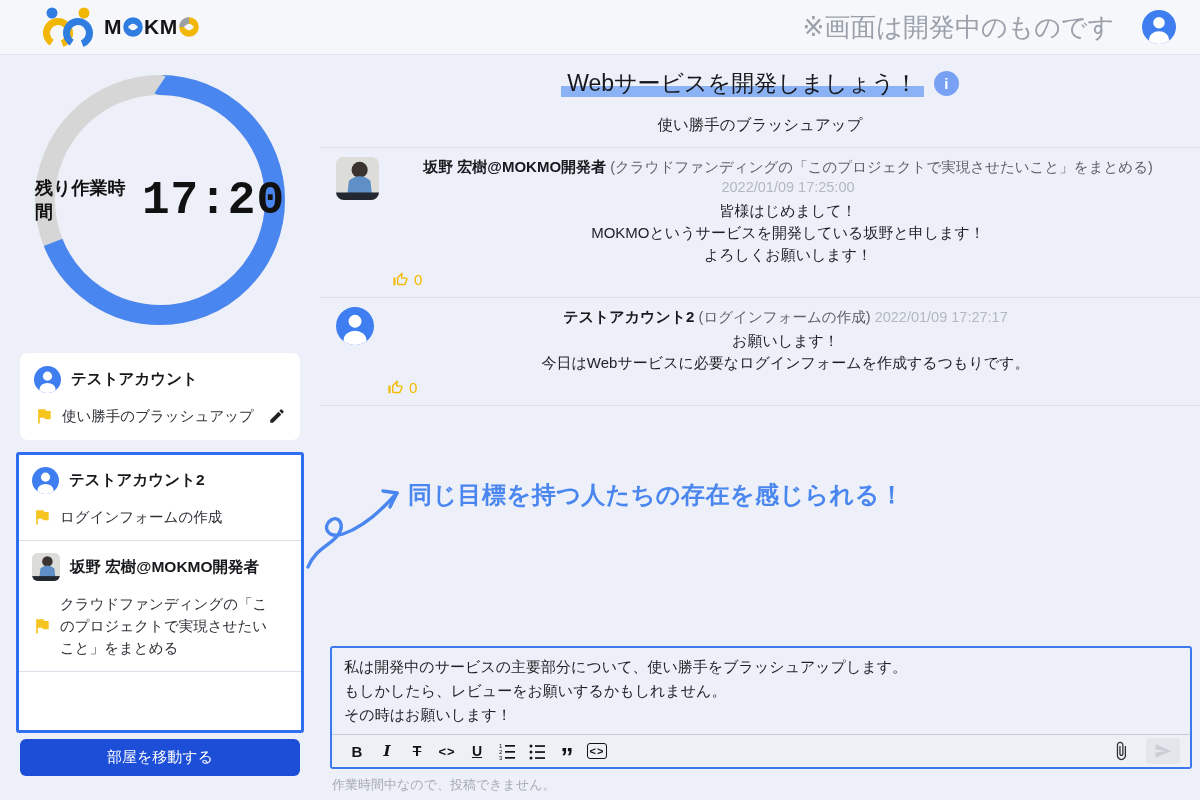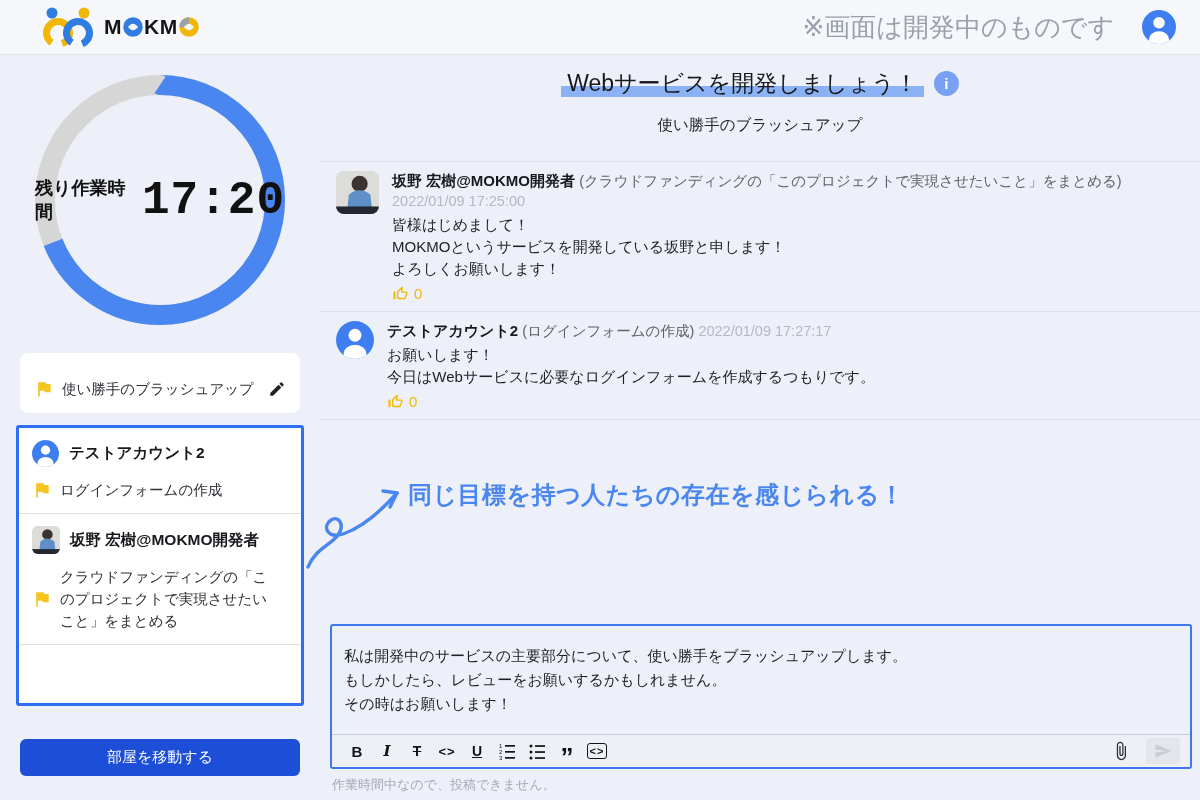--- a/index.html
+++ b/index.html
@@ -47,42 +47,42 @@
   
   main { flex:1; position:relative; }
   .title-row { display:flex; justify-content:center; align-items:center; gap:10px; margin-top:13px; }
   .room-title { font-size:23px; font-weight:500; color:#17191d; padding:0 6px;
     background:linear-gradient(transparent 58%, #8ab2f4 58%, #8ab2f4 95%, transparent 95%); }
   .info-icon { width:25px; height:25px; border-radius:50%; background:#79a1f3; color:#fff;
                display:flex; align-items:center; justify-content:center;
                font-size:15px; font-weight:700; cursor:pointer; flex:none; }
   .no-earlier { text-align:center; margin-top:16px; font-size:15.5px; font-weight:500; color:#25272b; }
 
-  .posts { margin-top:25px; }
+  .posts { margin-top:11px;text-align:center; }
   .post { border-top:1px solid #dde1ea; padding:9px 16px; display:flex; gap:13px; }
   .post:last-child { border-bottom:1px solid #dde1ea; }
   .av-photo { width:43px; height:43px; border-radius:8px; overflow:hidden; flex:none; background:#d9d9d6; }
   .av-md { width:38px; height:38px; border-radius:50%; background:#3f7ef0; overflow:hidden; flex:none; }
   .post-main { flex:1; min-width:0; }
   .post-head { font-size:15px; line-height:20px; }
   .p-name { font-weight:700; color:#17191c; }
   .p-goal { color:#5f6368; font-size:14.5px; }
   .p-time { color:#b4b8c1; font-size:14.5px; }
   .post-body { margin-top:3px; font-size:15px; line-height:22px; color:#1d1f23; white-space:pre-line; }
   .like-row { margin-top:5px; display:flex; align-items:center; gap:5px; cursor:pointer; width:max-content; }
   .like-count { color:#f2ba00; font-size:15px; }
 
   .annotation { position:absolute; left:88px; top:424px; font-size:24px; font-weight:700;
                 color:#4a86f0; letter-spacing:.5px; }
   .arrow-svg { position:absolute; left:-25px; top:428px; overflow:visible; pointer-events:none; }
 
   
   .composer-wrap { position:absolute; left:10px; right:8px; bottom:6px; }
   .composer-box { border:2px solid #3b79ec; border-radius:3px; }
-  .composer-text { padding:18px 12px; min-height:84px; font-size:15px; line-height:24px;
+  .composer-text { padding:7px 12px; min-height:84px; font-size:15px; line-height:24px;
                    color:#1e2023; white-space:pre-line; outline:none; }
   .toolbar { border-top:1px solid #c8ccd5; background:#eef0f6; height:33px;
              display:flex; align-items:center; padding:0 10px; }
   .tb { width:30px; height:26px; background:none; border:none; display:flex; align-items:center;
         justify-content:center; cursor:pointer; font-family:inherit; color:#101215; }
   .g-b { font-size:15px; font-weight:800; }
   .g-i { font-family:"DejaVu Serif","Liberation Serif",serif; font-style:italic; font-size:15px; font-weight:700; }
   .g-s { font-size:14px; font-weight:700; text-decoration:line-through; }
   .g-c { font-size:13px; font-weight:700; letter-spacing:1px; }
   .g-u { font-size:14px; font-weight:700; text-decoration:underline; }
@@ -136,20 +136,29 @@
         <circle cx="125" cy="125" r="115" fill="none" stroke="#d6d6d6" stroke-width="20"></circle>
         <circle cx="125" cy="125" r="115" fill="none" stroke="#4a86f0" stroke-width="20" pathLength="100" transform="rotate(-90 125 125)" stroke-dasharray="69 31"></circle>
       </svg>
       <div class="timer-txt">
         <div class="timer-label">残り作業時間</div>
         <div class="timer-time">17:20</div>
       </div>
     </div>
 
     <section class="card">
+      <div class="m-row">
+        <div class="av-sm">
+          <svg width="27" height="27" viewBox="0 0 40 40">
+            <circle cx="20" cy="15" r="6.8" fill="#fff"></circle>
+              <ellipse cx="20" cy="35" rx="12" ry="10" fill="#fff"></ellipse>
+          </svg>
+        </div>
+        <span class="m-name">テストアカウント</span>
+      </div>
       <div class="goal-row">
         <svg width="20" height="20" viewBox="0 0 24 24">
           <path d="M14.4 6L14 4H5v17h2v-7h5.6l.4 2h7V6z" fill="#f6c41f"></path>
         </svg>
         <span class="goal-txt">使い勝手のブラッシュアップ</span>
         <button class="edit-btn">
           <svg width="18" height="18" viewBox="0 0 24 24">
             <path d="M3 17.25V21h3.75L17.81 9.94l-3.75-3.75L3 17.25zM20.71 7.04c.39-.39.39-1.02 0-1.41l-2.34-2.34a1 1 0 0 0-1.41 0l-1.83 1.83 3.75 3.75 1.83-1.83z" fill="#222"></path>
           </svg>
         </button>

